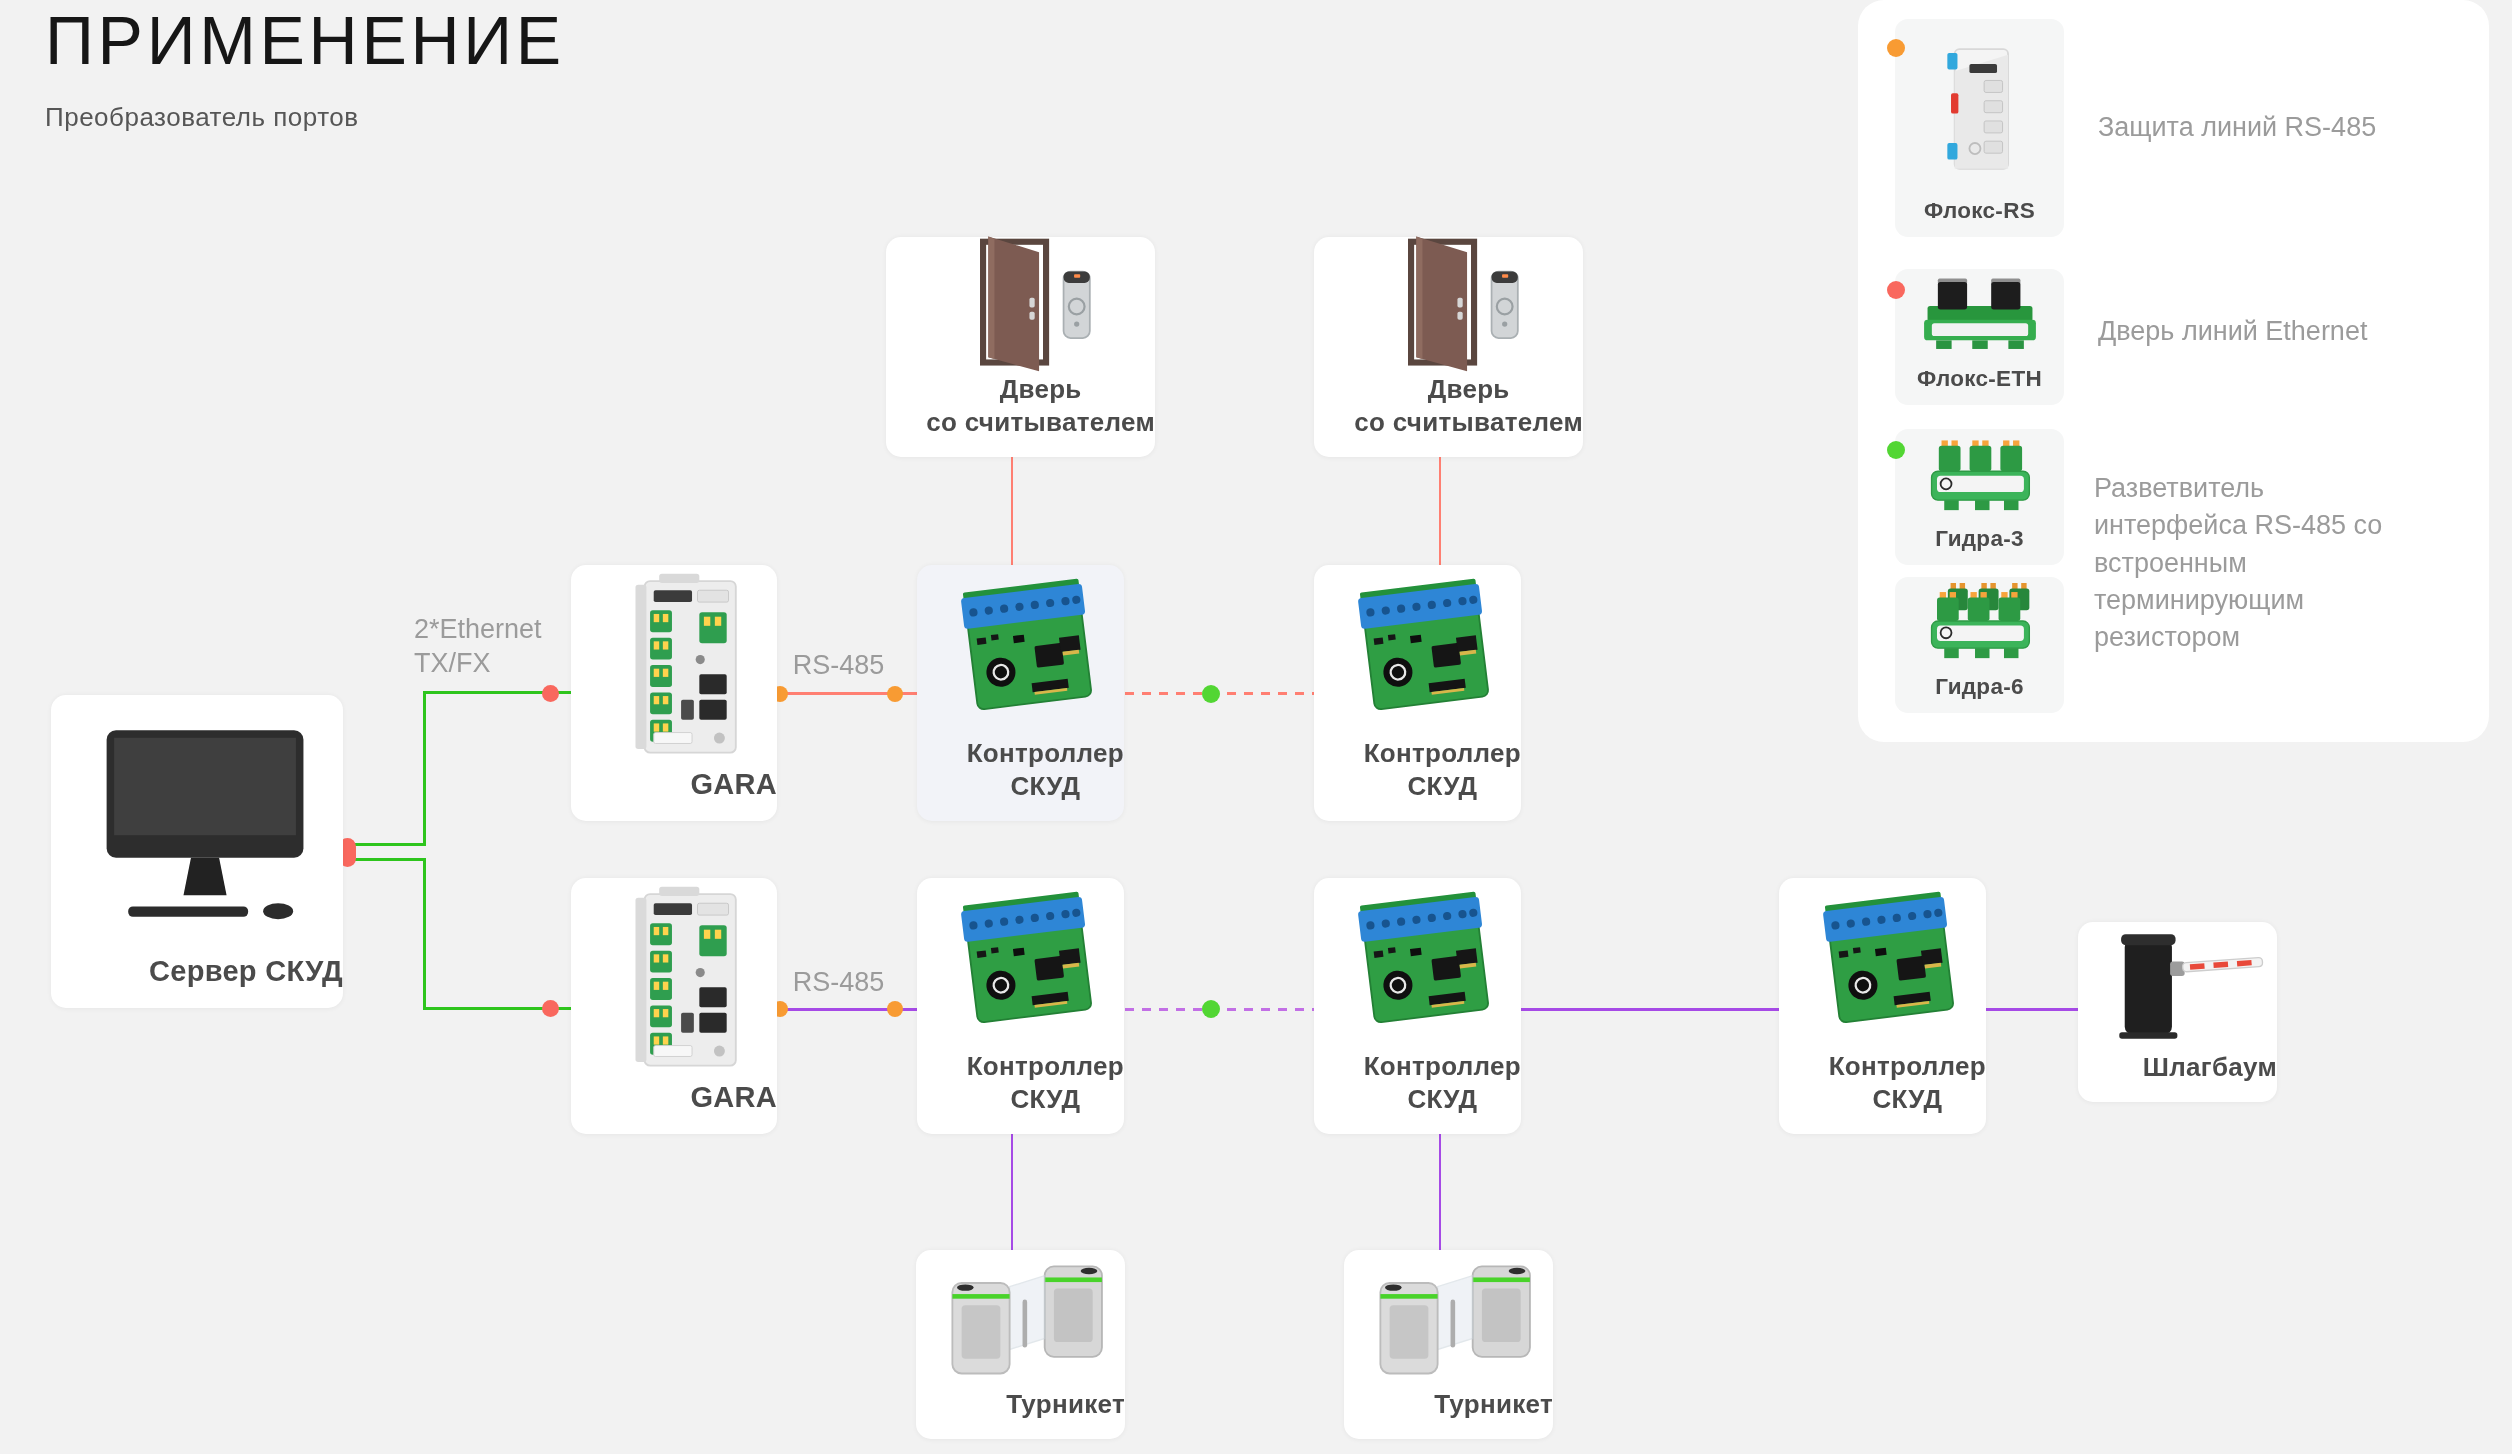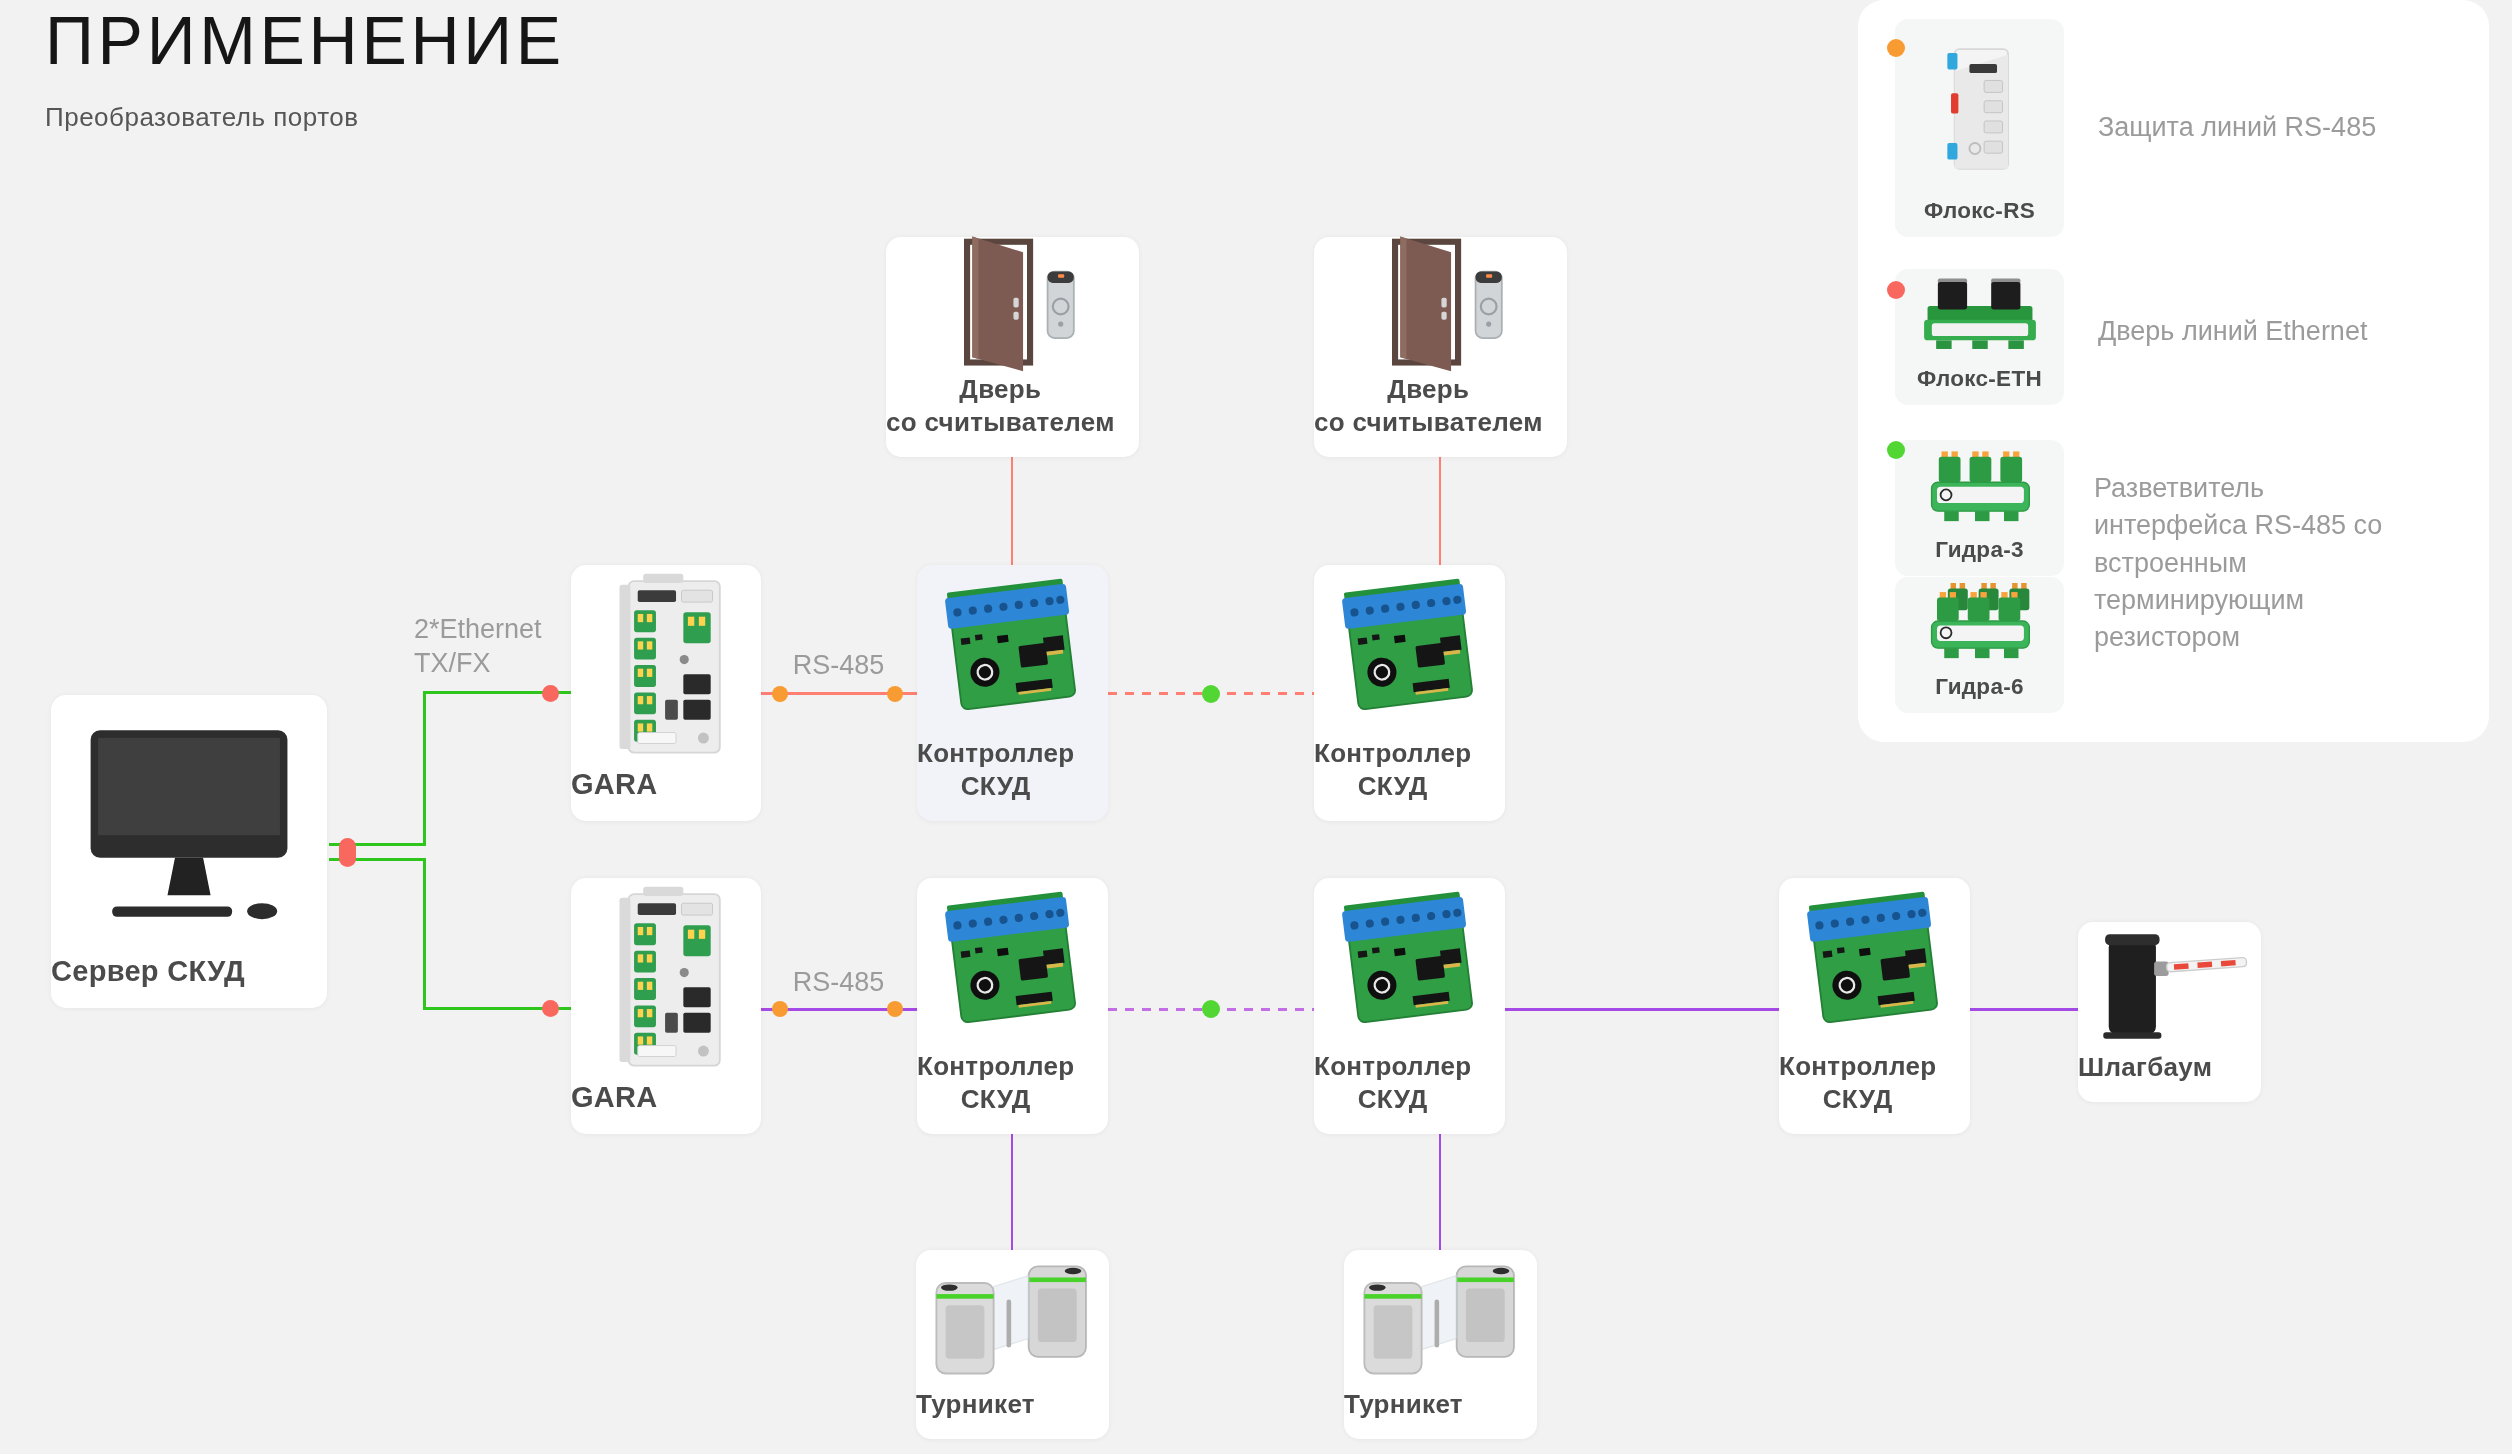--- a/index.html
+++ b/index.html
@@ -5,21 +5,21 @@
   html,body{margin:0;padding:0;background:#f2f2f2;}
   .canvas{position:relative;width:2512px;height:1455px;background:#f2f2f2;overflow:hidden;
           font-family:"Liberation Sans",sans-serif;}
   
   .hdr{position:absolute;left:45px;top:0;}
   .title{margin:0;font-size:68px;font-weight:400;letter-spacing:3.7px;color:#161616;line-height:1.0;padding-top:5.6px;}
   .subtitle{margin:0;margin-top:28px;font-size:26px;font-weight:400;color:#565656;letter-spacing:0.5px;}
   .descr{margin:0;margin-top:15px;max-width:541px;font-size:25px;line-height:1.32;color:#9b9b9b;}
   
   .card{position:absolute;background:#ffffff;border-radius:15px;box-shadow:0 0.9px 5.6px rgba(0,0,0,.05);
-        display:flex;flex-direction:column;align-items:flex-start;justify-content:flex-end;}
+        display:flex;flex-direction:column;align-items:flex-end;justify-content:flex-end;padding-left:16px;}
   .card .img{flex:1 1 auto;display:flex;align-items:center;justify-content:center;width:100%;}
   .card.tinted{background:#f2f3f8;}
   .node-label{font-weight:700;font-size:26px;color:#4b4b4b;text-align:center;line-height:1.25;
               white-space:pre-line;padding-bottom:18.7px;letter-spacing:0.3px;}
   .node-label.big{font-size:29px;}
   
   .hline,.vline,.dline{position:absolute;}
   .eth{background:var(--ethernet,#2EC51D);}
   .rs{background:var(--rs485,#FF7F72);}
   .vio{background:var(--violet,#A64AE6);}
@@ -460,21 +460,21 @@
           <rect x="24" y="76" width="18" height="10" fill="#2a9441"></rect>
           <rect x="66" y="76" width="18" height="10" fill="#2a9441"></rect>
           <rect x="108" y="76" width="18" height="10" fill="#2a9441"></rect>
         </svg>
       </div>
       <div class="dev-label">Флокс-ETH</div>
     </div>
     <div class="dot dot-red" style="left:29px;top:281px;width:18px;height:18px;"></div>
     <div class="legend-text" style="left:240px;top:313px;">Дверь линий Ethernet</div>
 
-    <div class="dev-card" style="left:37px;top:440px;height:136px;">
+    <div class="dev-card" style="left:37px;top:429px;height:136px;">
       <div class="img">
         <svg width="126" height="86" viewBox="0 0 135 95">
           <rect x="25" y="6" width="7" height="10" fill="#f7a43c"></rect>
             <rect x="36" y="6" width="7" height="10" fill="#f7a43c"></rect>
             <rect x="22" y="12" width="24" height="28" rx="3" fill="#2d9a44"></rect>
           <rect x="59" y="6" width="7" height="10" fill="#f7a43c"></rect>
             <rect x="70" y="6" width="7" height="10" fill="#f7a43c"></rect>
             <rect x="56" y="12" width="24" height="28" rx="3" fill="#2d9a44"></rect>
           <rect x="93" y="6" width="7" height="10" fill="#f7a43c"></rect>
             <rect x="104" y="6" width="7" height="10" fill="#f7a43c"></rect>

